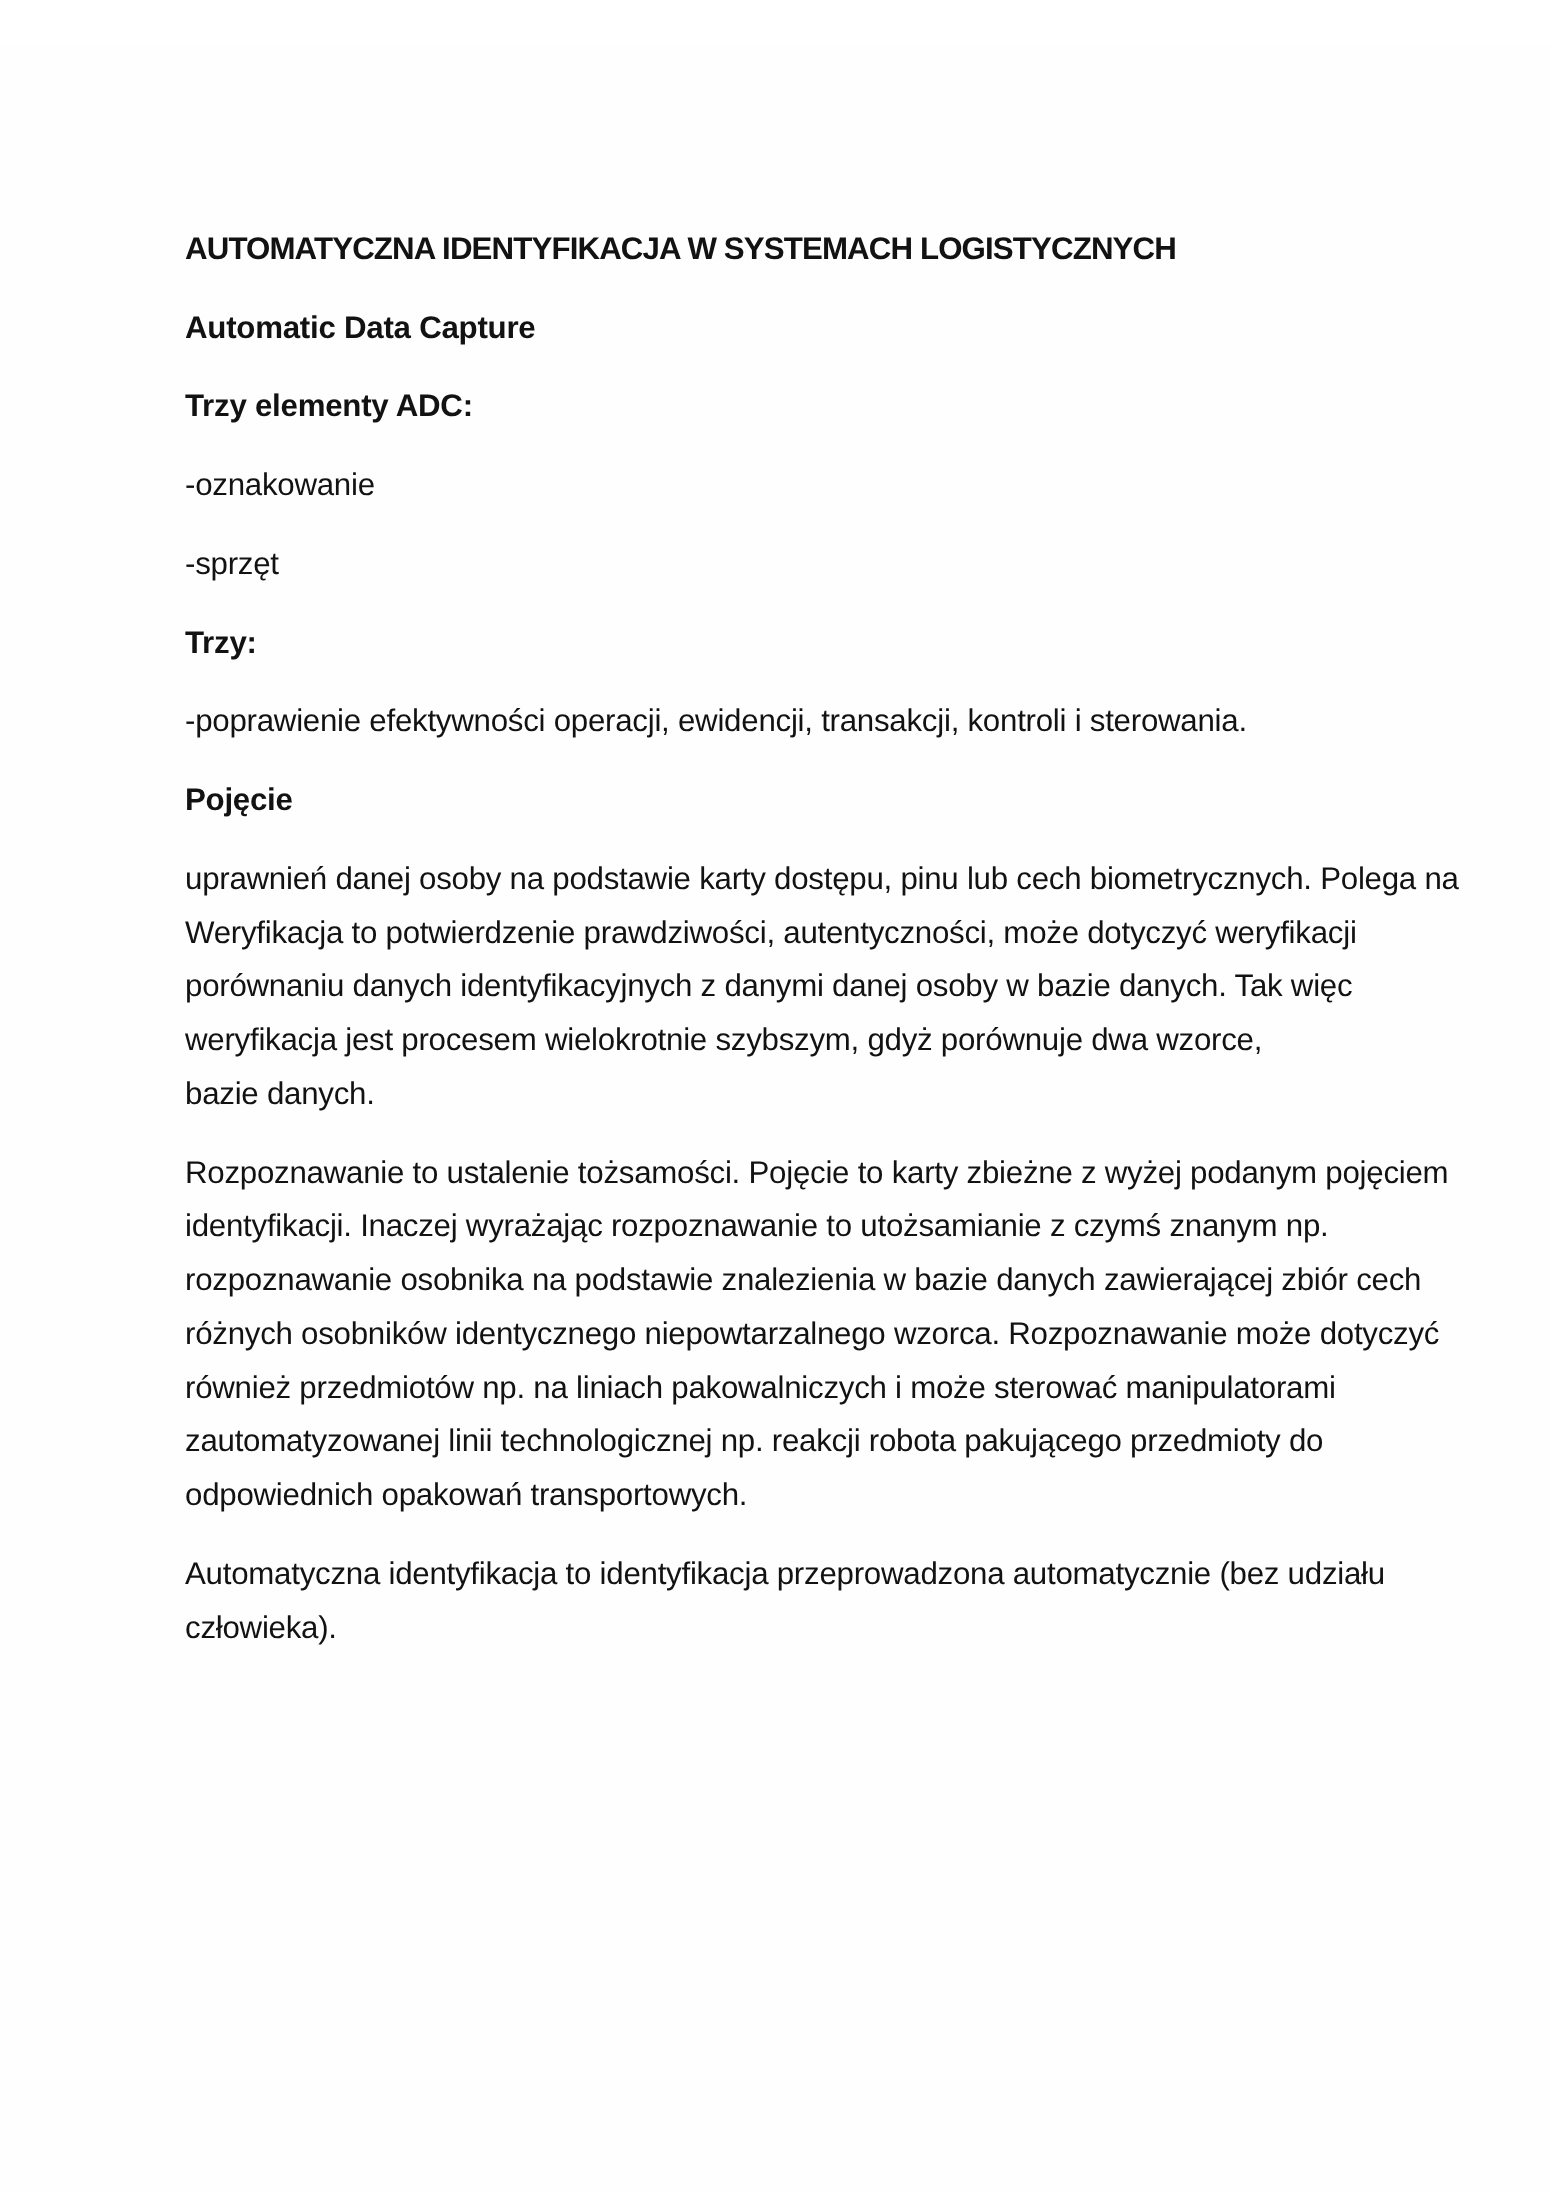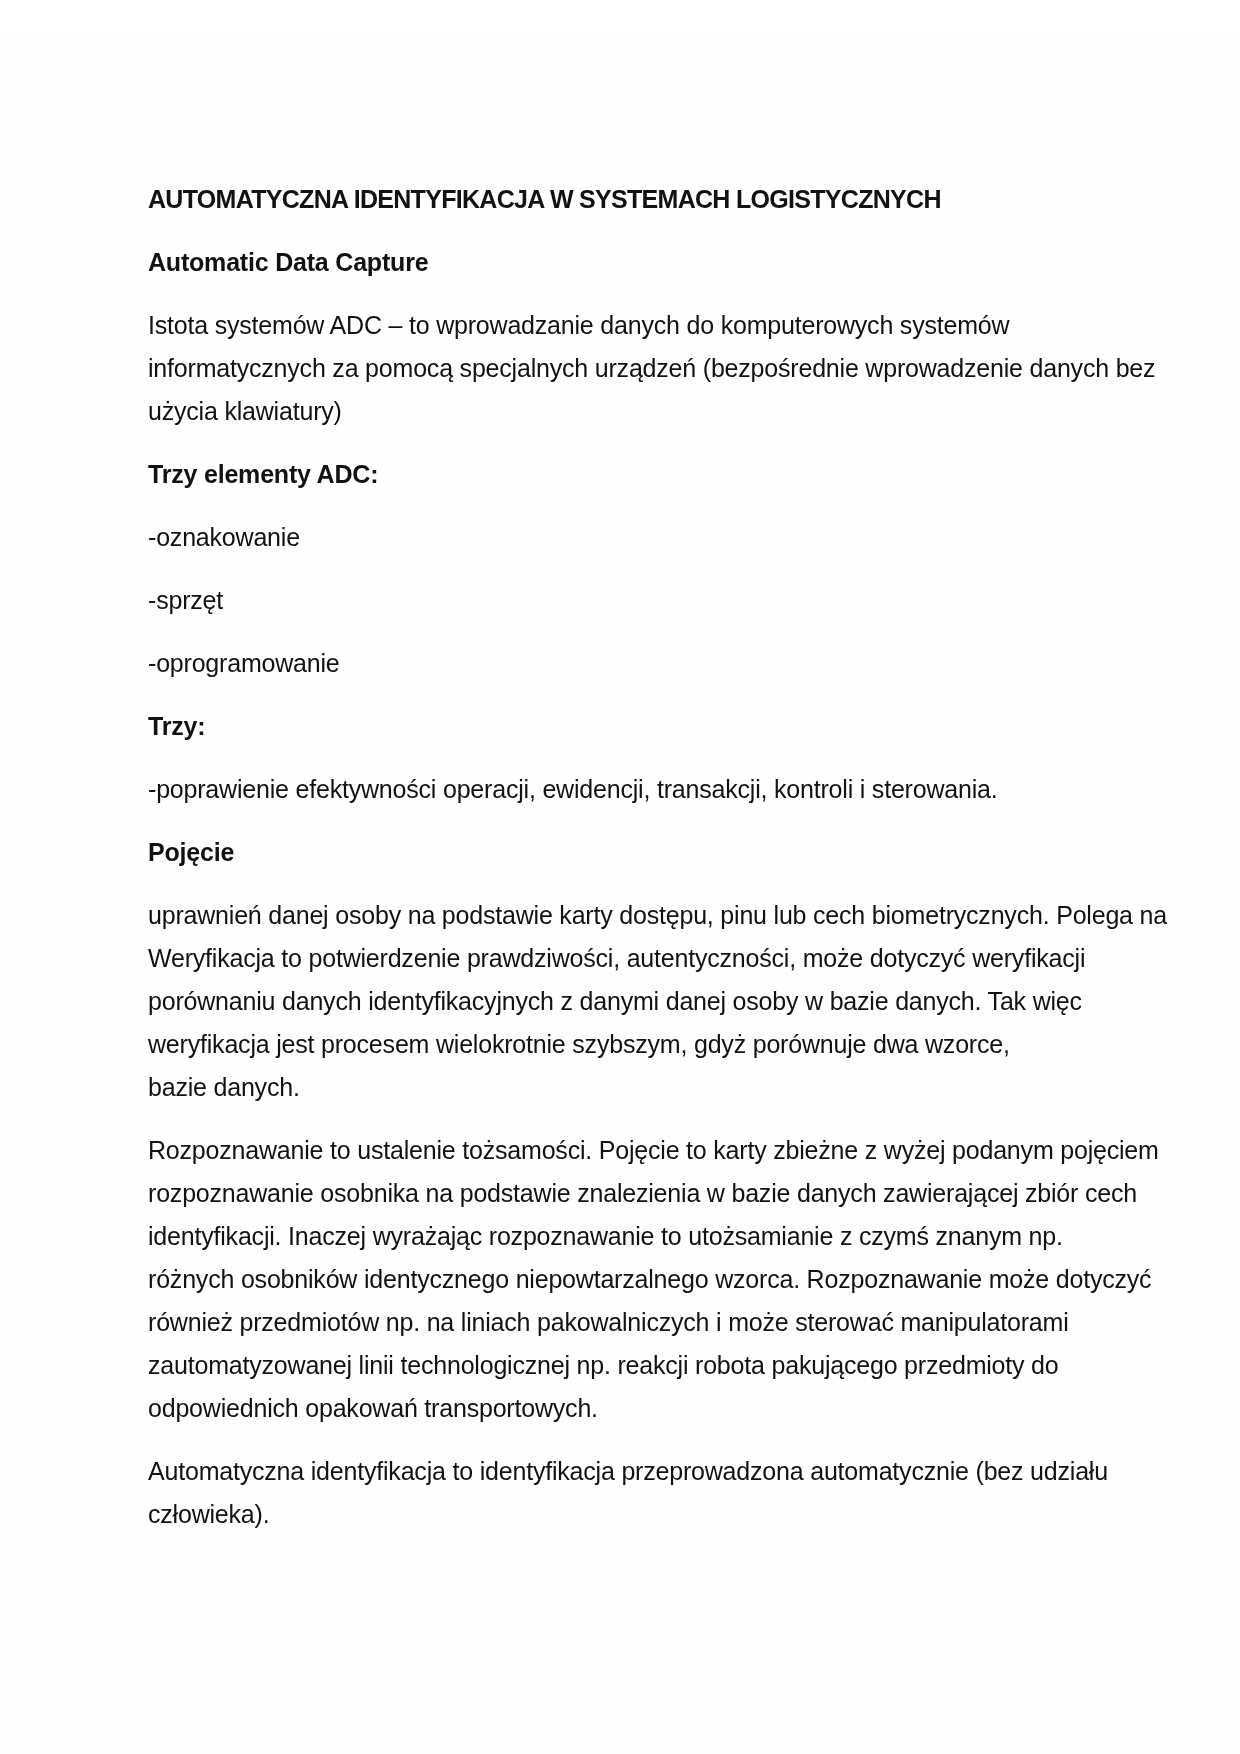--- a/index.html
+++ b/index.html
@@ -46,41 +46,33 @@
   <div class="content">
 
     <div class="block heading doc-title">
       <div class="line">AUTOMATYCZNA IDENTYFIKACJA W SYSTEMACH LOGISTYCZNYCH</div>
     </div>
 
     <div class="block heading">
       <div class="line">Automatic Data Capture</div>
     </div>
 
-    <div class="block paragraph">
-      <div class="line">Istota systemów ADC – to wprowadzanie danych do komputerowych systemów</div>
-      <div class="line">informatycznych za pomocą specjalnych urządzeń (bezpośrednie wprowadzenie danych bez</div>
-      <div class="line">użycia klawiatury)</div>
-    </div>
 
     <div class="block heading">
       <div class="line">Trzy elementy ADC:</div>
     </div>
 
     <div class="block paragraph">
       <div class="line">-oznakowanie</div>
     </div>
 
     <div class="block paragraph">
       <div class="line">-sprzęt</div>
     </div>
 
-    <div class="block paragraph">
-      <div class="line">-oprogramowanie</div>
-    </div>
 
     <div class="block heading">
       <div class="line">Trzy:</div>
     </div>
 
     <div class="block paragraph">
       <div class="line">-poprawienie efektywności operacji, ewidencji, transakcji, kontroli i sterowania.</div>
     </div>
 
     <div class="block heading">
@@ -90,22 +82,22 @@
     <div class="block paragraph">
       <div class="line">uprawnień danej osoby na podstawie karty dostępu, pinu lub cech biometrycznych. Polega na</div>
       <div class="line">Weryfikacja to potwierdzenie prawdziwości, autentyczności, może dotyczyć weryfikacji</div>
       <div class="line">porównaniu danych identyfikacyjnych z danymi danej osoby w bazie danych. Tak więc</div>
       <div class="line">weryfikacja jest procesem wielokrotnie szybszym, gdyż porównuje dwa wzorce,</div>
       <div class="line">bazie danych.</div>
     </div>
 
     <div class="block paragraph">
       <div class="line">Rozpoznawanie to ustalenie tożsamości. Pojęcie to karty zbieżne z wyżej podanym pojęciem</div>
+      <div class="line">identyfikacji. Inaczej wyrażając rozpoznawanie to utożsamianie z czymś znanym np.</div>
       <div class="line">rozpoznawanie osobnika na podstawie znalezienia w bazie danych zawierającej zbiór cech</div>
-      <div class="line">identyfikacji. Inaczej wyrażając rozpoznawanie to utożsamianie z czymś znanym np.</div>
       <div class="line">różnych osobników identycznego niepowtarzalnego wzorca. Rozpoznawanie może dotyczyć</div>
       <div class="line">również przedmiotów np. na liniach pakowalniczych i może sterować manipulatorami</div>
       <div class="line">zautomatyzowanej linii technologicznej np. reakcji robota pakującego przedmioty do</div>
       <div class="line">odpowiednich opakowań transportowych.</div>
     </div>
 
     <div class="block paragraph">
       <div class="line">Automatyczna identyfikacja to identyfikacja przeprowadzona automatycznie (bez udziału</div>
       <div class="line">człowieka).</div>
     </div>

